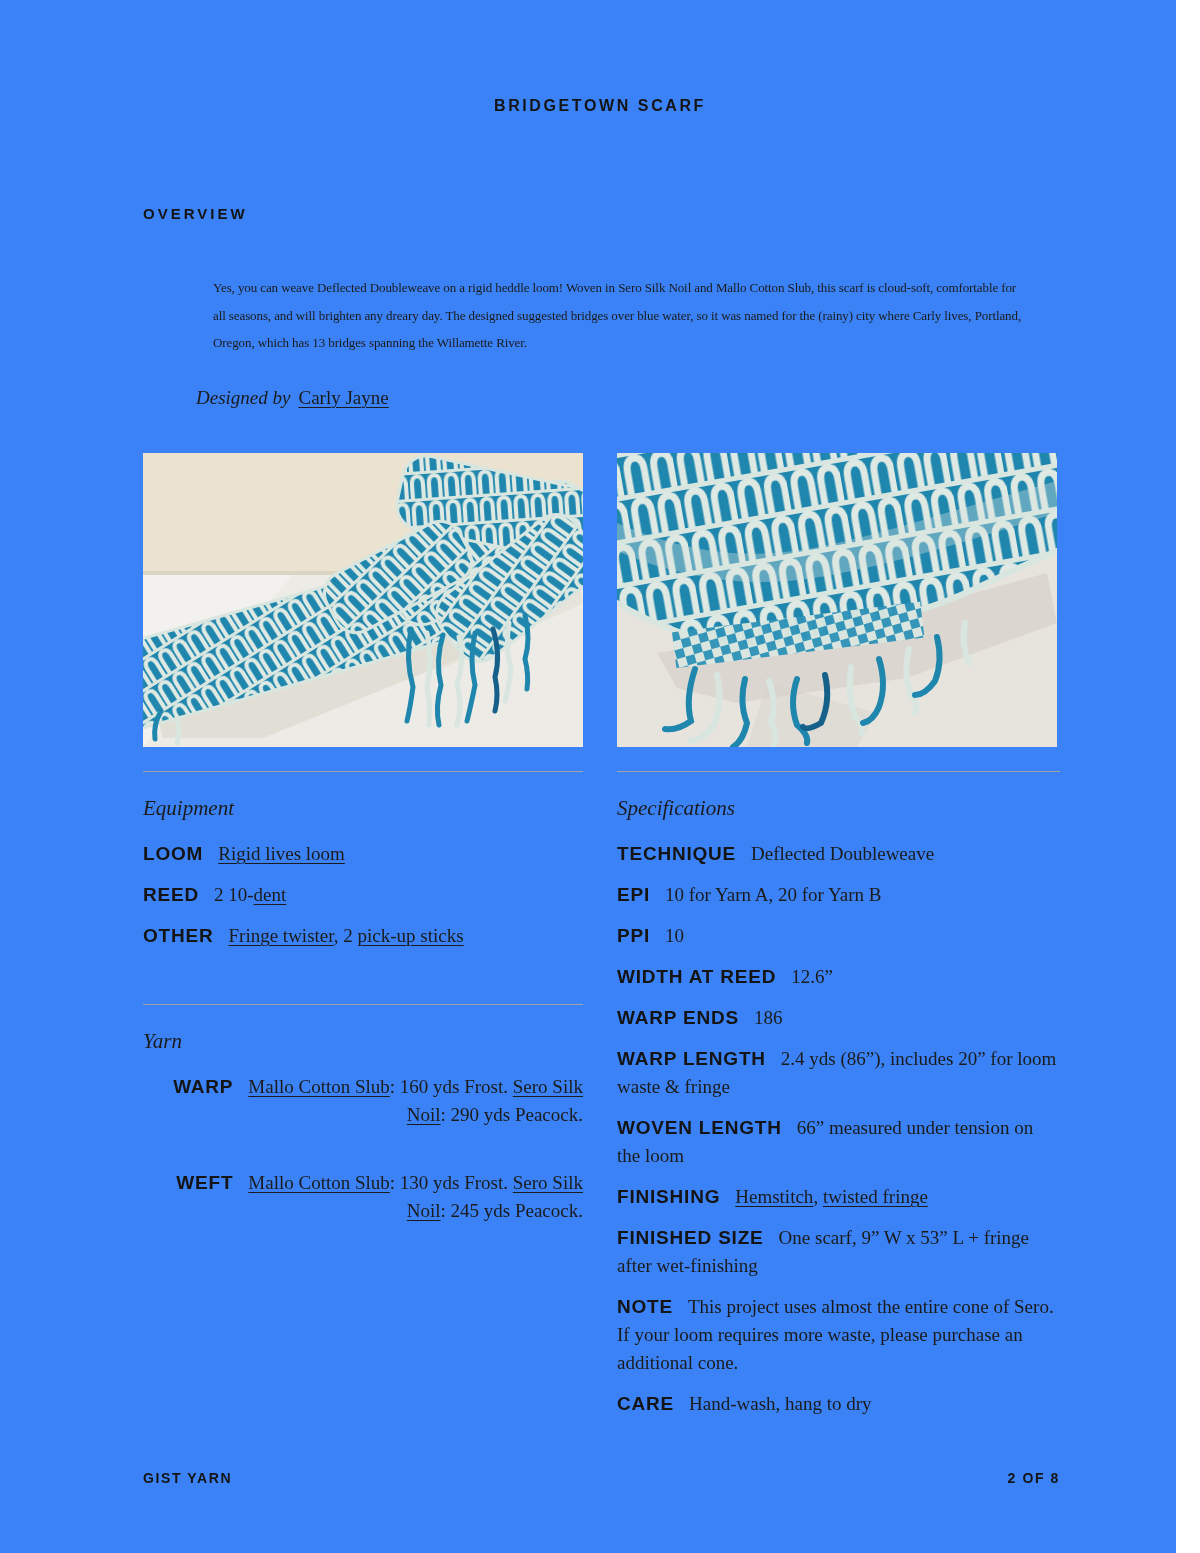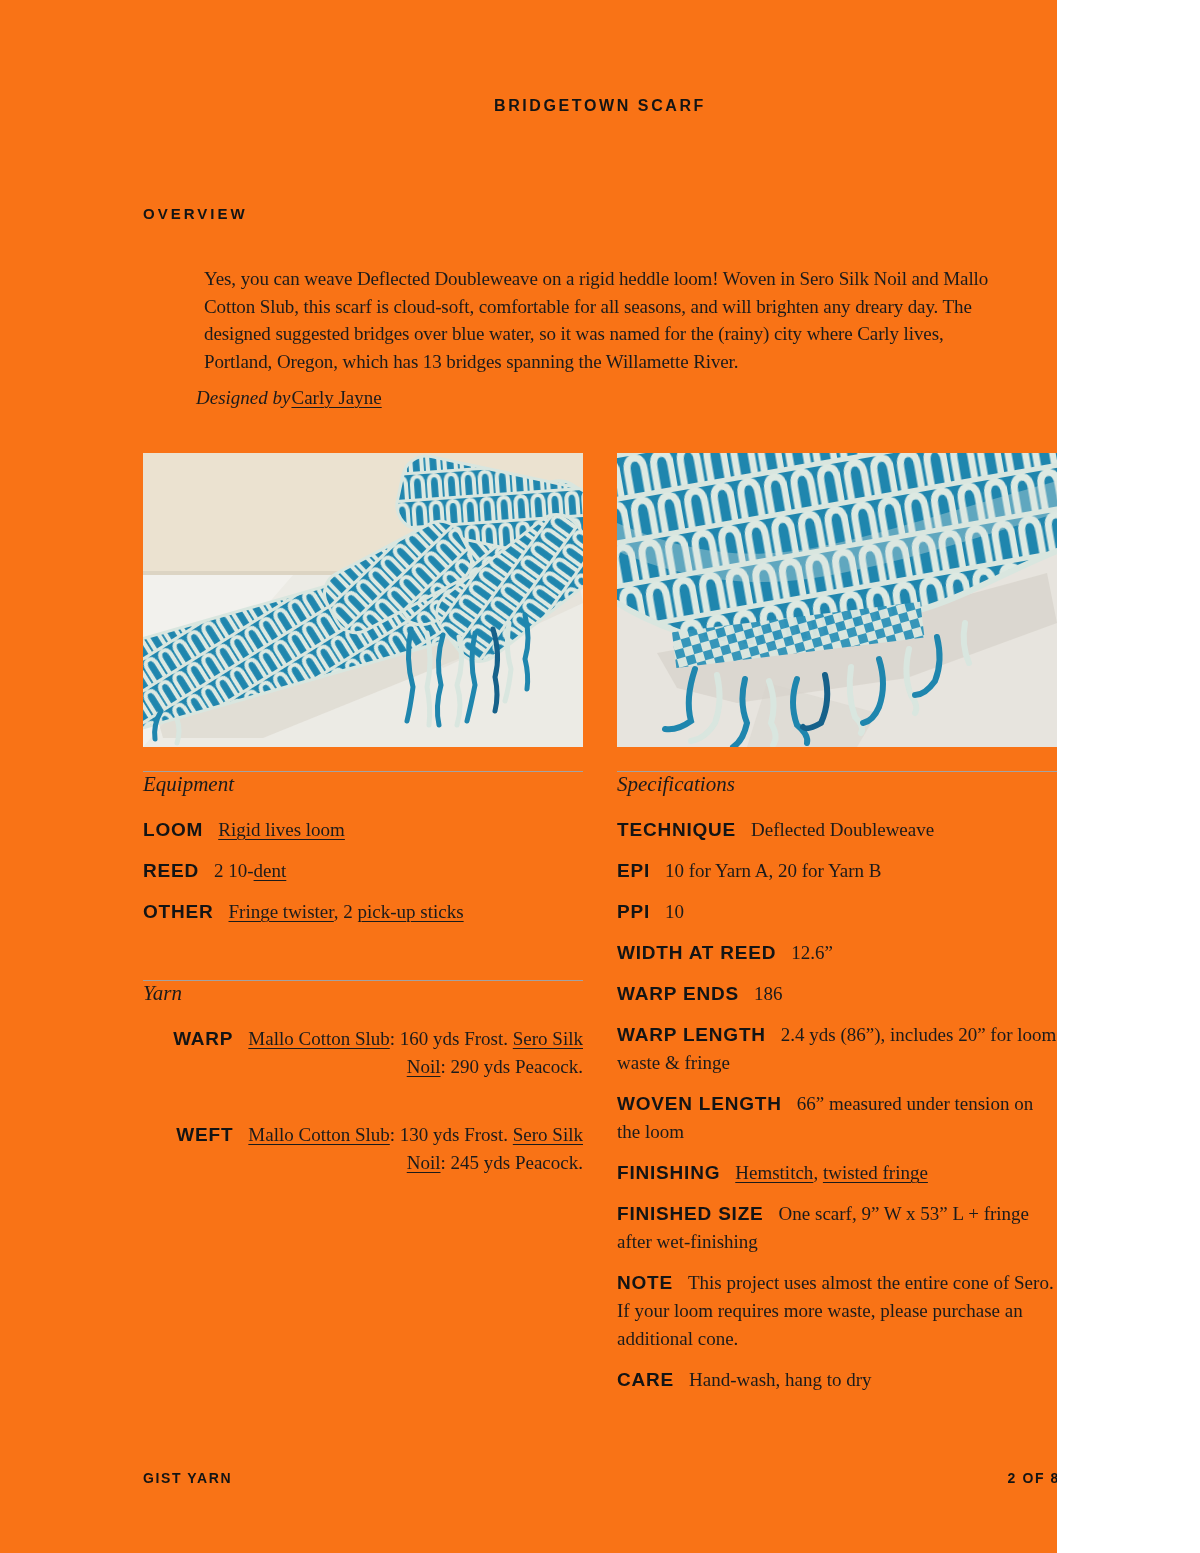--- a/index.html
+++ b/index.html
@@ -1,48 +1,48 @@
 <!DOCTYPE html>
 <html><head>
 <meta charset="utf-8">
 <style>
   html,body{margin:0;padding:0;background:#ffffff;}
   .page{
     position:relative;
-    width:1057px;height:1553px;
-    background:#f97316;
+    width:1176px;height:1553px;
+    background:#3b82f6;
     overflow:hidden;
     font-family:"Liberation Serif", serif;
     color:#1b1b1b;
   }
   .doc-title{
     position:absolute;top:97px;left:0;width:1200px;
     text-align:center;
     font-family:"Liberation Sans", sans-serif;
     font-weight:bold;font-size:16px;letter-spacing:2.6px;
     color:#141414;
   }
   .ov-heading{
     position:absolute;top:205px;left:143px;
     font-family:"Liberation Sans", sans-serif;
     font-weight:bold;font-size:15px;letter-spacing:3px;
     color:#141414;
     text-align:right;
   }
   .intro{
     position:absolute;top:257px;left:196px;width:810px;
-    margin:8px;
-    font-size:19px;line-height:27.5px;letter-spacing:-0.1px;
+    margin:17px;
+    font-size:13px;line-height:27.5px;letter-spacing:-0.1px;
     color:#1b1b1b;
   }
   .designer{
     position:absolute;top:384px;left:196px;margin:0;
     font-size:19px;line-height:27px;
   }
-  .designer em{margin-right:1px;}
+  .designer em{margin-right:8px;}
   .link{
     color:inherit;
     text-decoration:underline;
     text-underline-offset:3px;
     text-decoration-thickness:1px;
     cursor:pointer;
   }
   .photos{
     position:absolute;top:453px;left:143px;width:917px;
     display:flex;gap:34px;
@@ -51,21 +51,21 @@
   figure.photo svg{display:block;}
   .columns{
     position:absolute;top:747px;left:143px;width:917px;
     display:flex;gap:34px;
   }
   .col{width:440px;}
   .col.right{width:443px;}
   .sec{border-top:1px solid #a3a3a3;margin-top:24px;}
   .col > .sec + .sec{margin-top:54px;}
   .sec-heading{
-    margin:0 0 0 0;
+    margin:24px 0 0 0;
     font-style:italic;font-weight:normal;
     font-size:21px;line-height:24px;
   }
   .rows{margin-top:20px;}
   .row{margin:0 0 13px 0;font-size:19px;line-height:28px;}
   .rows.wide .row{margin-bottom:40px;text-align:right;}
   .lab{
     font-family:"Liberation Sans", sans-serif;
     font-weight:bold;font-size:19px;letter-spacing:0.8px;
     color:#141414;

